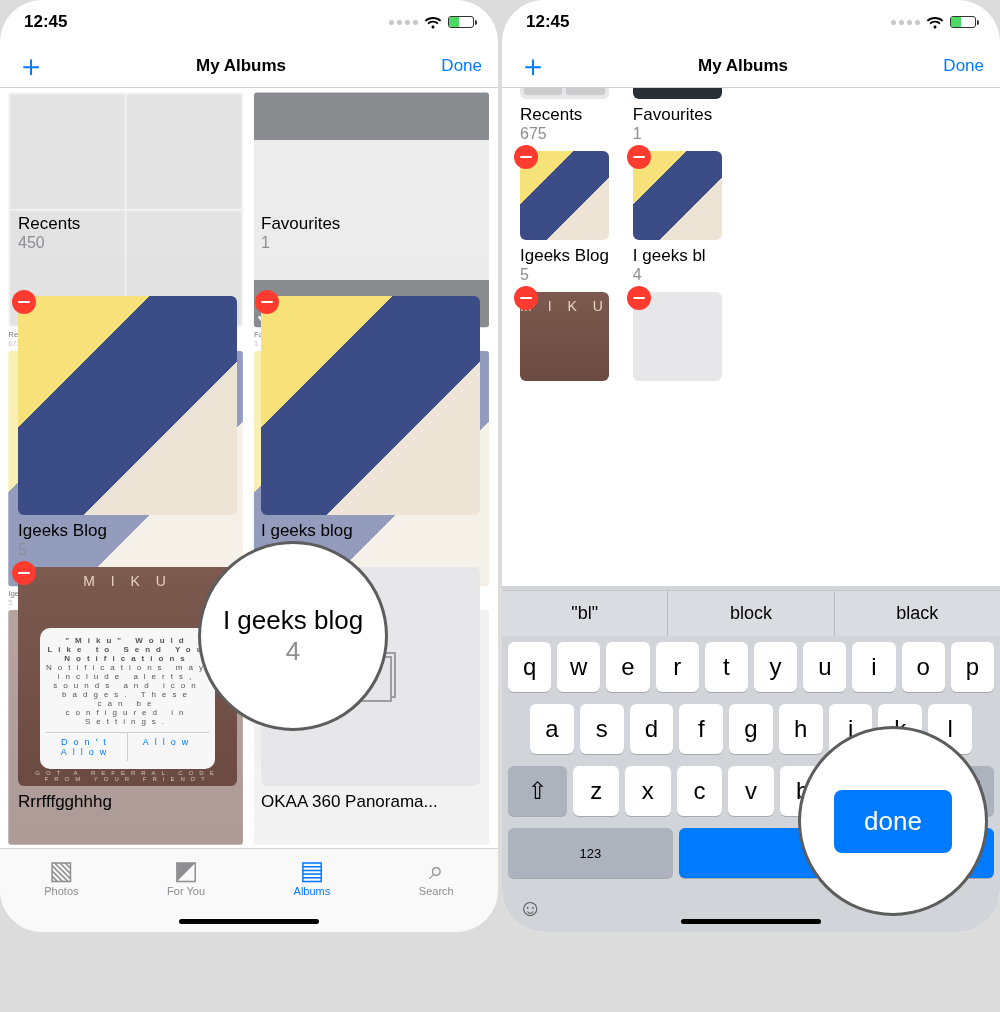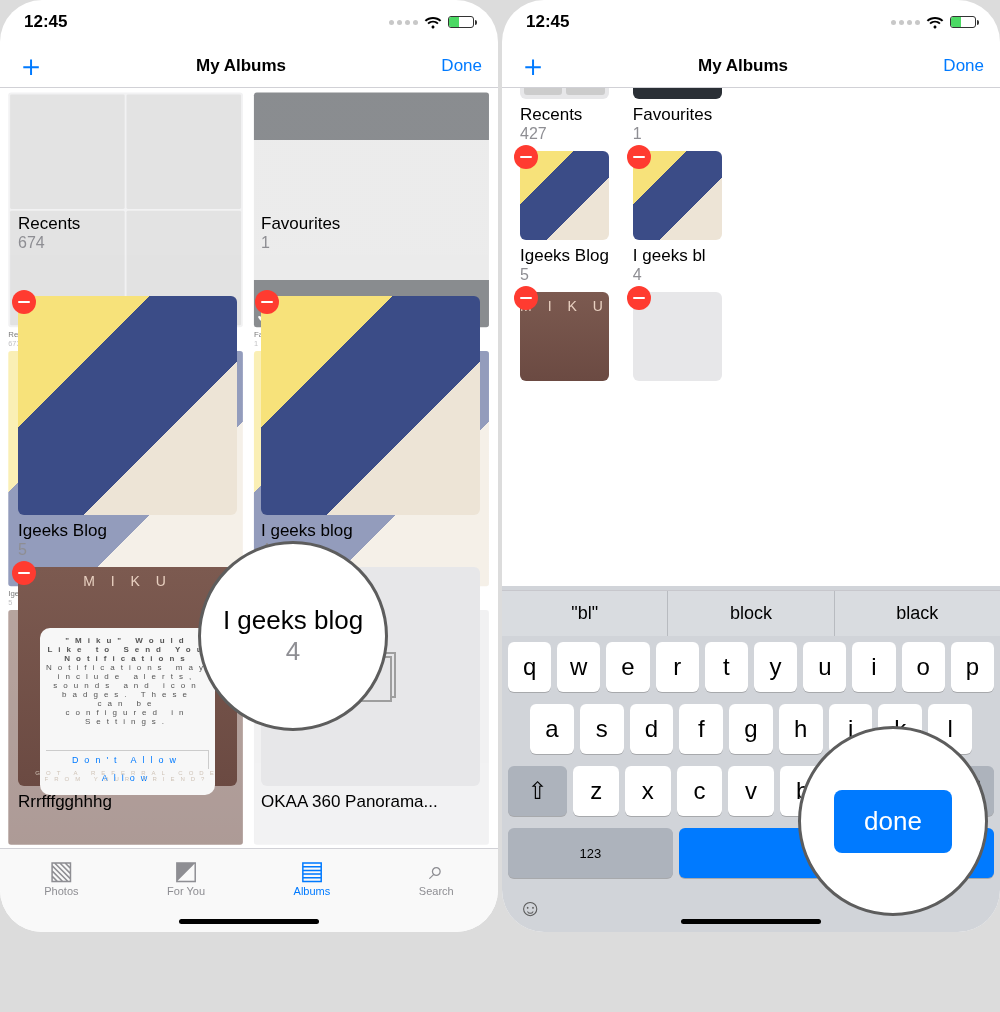--- a/index.html
+++ b/index.html
@@ -50,21 +50,21 @@
 .stack-icon { position:relative; width:50px; height:50px; margin:auto; }
 .stack-icon::before, .stack-icon::after { content:""; position:absolute; width:42px; height:42px; border:2px solid #9e9e9e; }
 .stack-icon::before { top:0; right:0; }
 .stack-icon::after { bottom:0; left:0; background:#e7e7e9; }
 
 
 .bg-minion { background: linear-gradient(135deg,#f7e27a 30%,#3b4c87 30%,#3b4c87 65%,#ede4d6 65%); }
 .bg-doc    { background: linear-gradient(#2a2f35 20%, #dcdcdc 20%, #dcdcdc 80%, #2a2f35 80%); }
 .bg-miku   { background: linear-gradient(#7c5a50,#6b4a42); display:flex; align-items:flex-start; justify-content:center; color:#e8d0c0; font-size:14px; letter-spacing:6px; padding-top:6px; }
 .popup { position:absolute; top:28%; left:10%; right:10%; background:#f7f7f7; border-radius:10px; padding:8px 6px; font-size:8px; color:#555; text-align:center; }
-.popup .btns { display:flex; border-top:0.5px solid #ccc; margin-top:24px;flex-direction:column; }
+.popup .btns { display:flex; border-top:0.5px solid #ccc; margin-top:6px; }
 .popup .btns span { flex:1; color:#007aff; font-size:9px; padding:4px 0; }
 .popup .btns span:first-child{ border-right:0.5px solid #ccc; }
 .referral { position:absolute; bottom:4px; left:0; right:0; text-align:center; font-size:6px; color:#d0c4b8; }
 </style>
 </head>
 <body>
 
 <div class="phone">
   <div class="status-bar">
     <div class="status-left">
@@ -127,21 +127,21 @@
           <div class="album-thumb bg-miku"></div>
         </div>
       <div class="album-tile">
           <div class="album-thumb"></div>
         </div>
     </div>
 
     <div class="albums-grid" style="position:absolute; top:190px; left:0; right:0;">
       <div class="album-tile" style="margin-top:-80px;">
         <div class="album-name">Recents</div>
-        <div class="album-count">674</div>
+        <div class="album-count">450</div>
       </div>
       <div class="album-tile" style="margin-top:-80px;">
         <div class="album-name">Favourites</div>
         <div class="album-count">1</div>
       </div>
 
       <div class="album-tile">
         <div class="del-badge"></div>
         <div class="album-thumb bg-minion"></div>
         <div class="album-name">Igeeks Blog</div>
@@ -235,21 +235,21 @@
   <div class="content">
     <div class="albums-grid" style="position:absolute; top:-88px;">
       <div class="album-tile">
         <div class="album-thumb">
             <div class="nested">
               <div class="bg-minion"></div>
               <div class="bg-miku"></div>
             </div>
           </div>
         <div class="album-name">Recents</div>
-        <div class="album-count">427</div>
+        <div class="album-count">675</div>
       </div>
       <div class="album-tile">
         <div class="album-thumb bg-doc">
             <span class="heart">♥</span>
           </div>
         <div class="album-name">Favourites</div>
         <div class="album-count">1</div>
       </div>
       <div class="album-tile">
         <div class="del-badge"></div>

